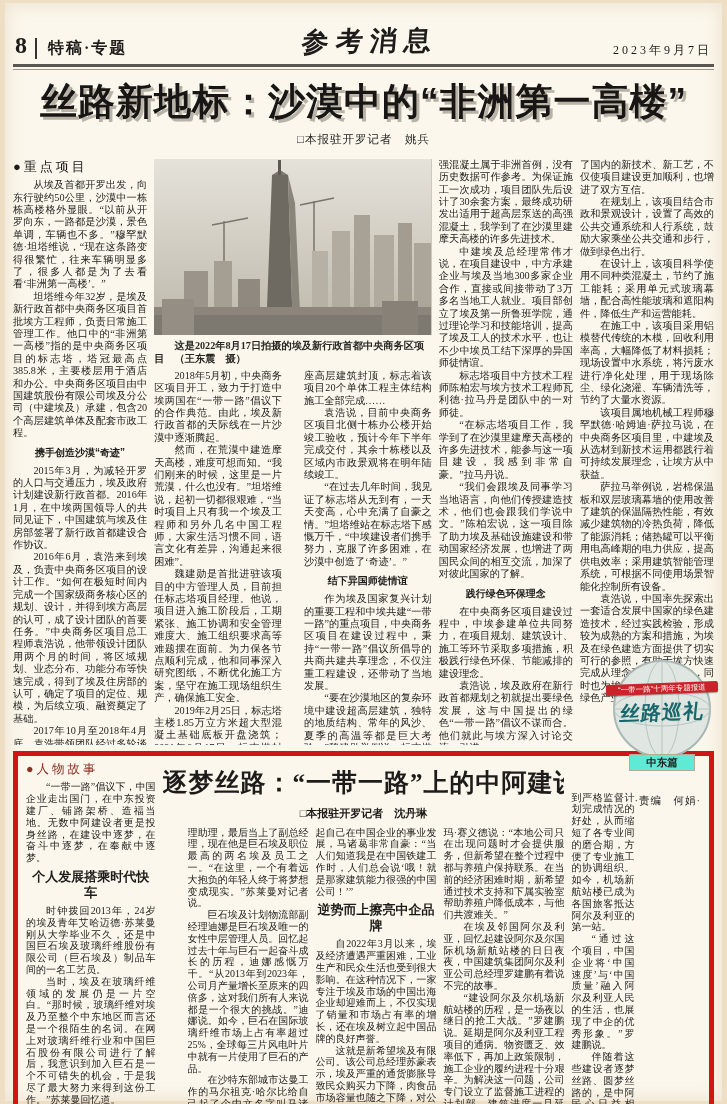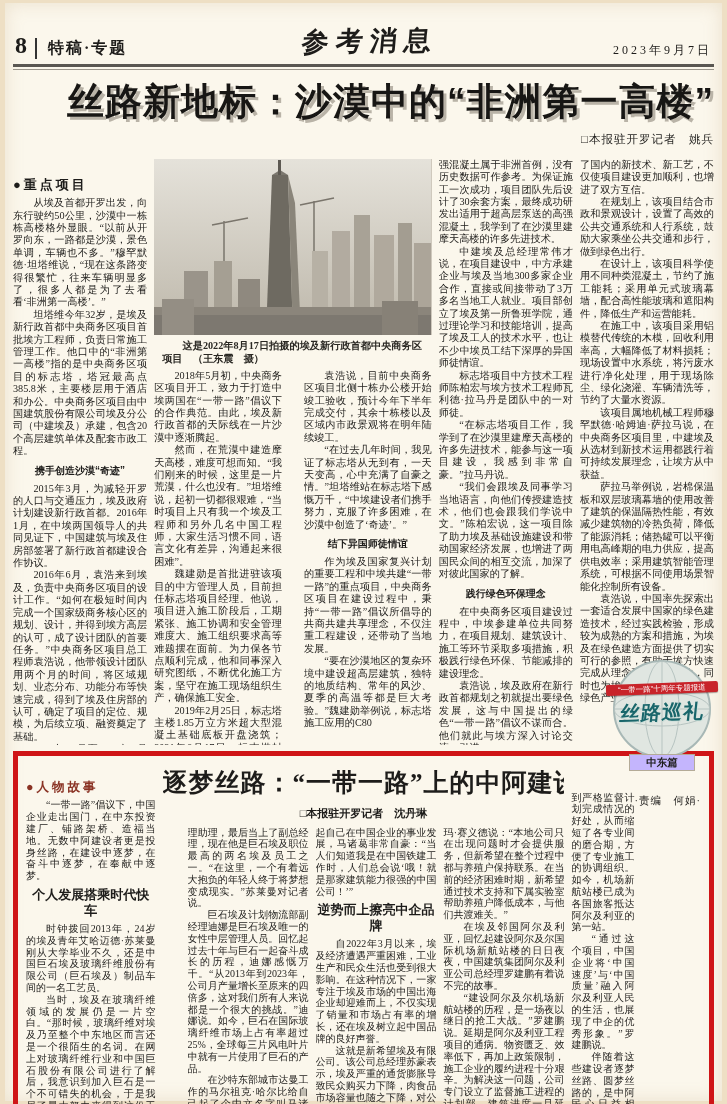--- a/index.html
+++ b/index.html
@@ -17,50 +17,50 @@
   }
   
   .header-row{height:50px;display:flex;align-items:flex-end;justify-content:space-between;padding:6px 2px 5px;}
   .folio{display:flex;align-items:baseline;gap:8px;}
   .page-num{font-size:24px;font-weight:bold;}
   .section-name{font-size:16px;font-weight:bold;border-left:2px solid #333;padding-left:11px;letter-spacing:2px;}
   .masthead{font-size:27px;font-weight:bold;letter-spacing:7px;transform:skewX(-6deg) rotate(-1deg);font-family:"Liberation Serif",serif;}
   .date{font-size:12px;letter-spacing:3px;}
   .rule{border-top:3px solid #5a5752;border-bottom:1px solid #9b968c;height:2px;}
   
-  .headline-block{text-align:right;padding:12px 0 3px;}
+  .headline-block{text-align:center;padding:12px 0 3px;}
   .main-headline{
     font-family:"Liberation Sans","DejaVu Sans",sans-serif;
     font-size:37px;font-weight:900;letter-spacing:1px;line-height:1.1;
     color:#17161-4;color:#171614;
     text-shadow:3px 3px 0 #b9b3a7;
     white-space:nowrap;
   }
   .byline{font-size:11.5px;margin-top:9px;letter-spacing:1px;}
   
   .main-cols{display:flex;gap:7px;margin-top:9px;height:586px;}
   .col{flex:1;overflow:hidden;text-align:justify;font-size:10.2px;line-height:12.4px;}
   .midwrap{flex:2.07;display:flex;flex-direction:column;overflow:hidden;}
   .midcols{display:flex;gap:22px;flex:1;overflow:hidden;}
   .midcols .col{flex:1;}
-  .blk-label{font-weight:bold;font-size:13px;letter-spacing:3px;margin:20px 0 6px;text-indent:0;}
+  .blk-label{font-weight:normal;font-size:13px;letter-spacing:3px;margin:2px 0 6px;text-indent:0;}
   .blk-subhead{font-family:"Liberation Sans","DejaVu Sans",sans-serif;font-weight:bold;font-size:10px;text-align:center;margin:5px 0 4px;line-height:16px;}
   .blk-para{text-indent:2em;}
   .blk-cont{text-indent:0;}
   .photo-box{height:176px;overflow:hidden;background:#cfc9bd;}
-  .caption{font-size:10.2px;line-height:13px;margin:4px 8px 5px;text-indent:2em;font-weight:bold;color:#2a2823;}
+  .caption{font-size:10.2px;line-height:13px;margin:4px 0 5px;text-indent:2em;font-weight:bold;color:#2a2823;}
   
   .badge{position:absolute;right:7px;top:656px;width:106px;height:114px;z-index:6;}
   .badge svg{position:absolute;left:0;top:0;}
   .badge-ribbon{position:absolute;top:24px;left:-3px;right:-3px;background:#c8242a;color:#fff;
     font-size:7.5px;line-height:11px;text-align:center;transform:rotate(-2deg);
     font-family:"Liberation Sans",sans-serif;border-radius:2px;box-shadow:0 1px 1px rgba(0,0,0,.3);white-space:nowrap;}
   .badge-title{position:absolute;top:40px;width:100%;text-align:center;font-size:20px;font-weight:bold;
     color:#19666b;transform:skewX(-8deg) rotate(-2deg);letter-spacing:1px;text-shadow:1px 1px 0 #cfe0da;}
-  .badge-sub{position:absolute;bottom:2px;left:20px;right:20px;background:#c4b5fd;border:1px solid #b4ab97;
+  .badge-sub{position:absolute;bottom:2px;left:20px;right:20px;background:#5eead4;border:1px solid #b4ab97;
     text-align:center;font-size:10.5px;font-weight:bold;line-height:15px;}
   
   .feature{
     position:relative;margin-top:6px;height:396px;box-sizing:border-box;
     border:5px solid #cf1517;padding:6px 8px;display:flex;gap:7px;
   }
   .feature .col{font-size:10px;line-height:11.8px;}
   .f-midwrap{flex:3.1;display:flex;flex-direction:column;overflow:hidden;}
   .f-headline{font-size:25px;font-weight:bold;text-align:center;letter-spacing:1px;margin-top:4px;white-space:nowrap;}
   .f-byline{font-size:11px;text-align:center;margin:7px 0 6px;font-weight:bold;}
@@ -136,20 +136,21 @@
       </div>
       <div class="caption">这是2022年8月17日拍摄的埃及新行政首都中央商务区项目　（王东震　摄）</div>
       <div class="midcols">
         <div class="col">
             <div class="blk-para">2018年5月初，中央商务区项目开工，致力于打造中埃两国在“一带一路”倡议下的合作典范。由此，埃及新行政首都的天际线在一片沙漠中逐渐腾起。</div>
             <div class="blk-para">然而，在荒漠中建造摩天高楼，难度可想而知。“我们刚来的时候，这里是一片荒漠，什么也没有。”坦塔维说，起初一切都很艰难，“当时项目上只有我一个埃及工程师和另外几名中国工程师，大家生活习惯不同，语言文化有差异，沟通起来很困难”。</div>
             <div class="blk-para">魏建勋是首批进驻该项目的中方管理人员，目前担任标志塔项目经理。他说，项目进入施工阶段后，工期紧张、施工协调和安全管理难度大、施工组织要求高等难题摆在面前。为力保各节点顺利完成，他和同事深入研究图纸，不断优化施工方案，坚守在施工现场组织生产，确保施工安全。</div>
             <div class="blk-para">2019年2月25日，标志塔主楼1.85万立方米超大型混凝土基础底板开盘浇筑；2021年6月17日，标志塔封顶；2022年5月18日，中央商务区项目最后一</div>
           </div>
         <div class="col">
+            <div class="blk-cont">座高层建筑封顶，标志着该项目20个单体工程主体结构施工全部完成……</div>
             <div class="blk-para">袁浩说，目前中央商务区项目北侧十栋办公楼开始竣工验收，预计今年下半年完成交付，其余十栋楼以及区域内市政景观将在明年陆续竣工。</div>
             <div class="blk-para">“在过去几年时间，我见证了标志塔从无到有，一天天变高，心中充满了自豪之情。”坦塔维站在标志塔下感慨万千，“中埃建设者们携手努力，克服了许多困难，在沙漠中创造了‘奇迹’。”</div>
             <div class="blk-subhead">结下异国师徒情谊</div>
             <div class="blk-para">作为埃及国家复兴计划的重要工程和中埃共建“一带一路”的重点项目，中央商务区项目在建设过程中，秉持“一带一路”倡议所倡导的共商共建共享理念，不仅注重工程建设，还带动了当地发展。</div>
             <div class="blk-para">“要在沙漠地区的复杂环境中建设超高层建筑，独特的地质结构、常年的风沙、夏季的高温等都是巨大考验。”魏建勋举例说，标志塔施工应用的C80</div>
           </div>
       </div>
     </div>
 
     <div class="col">

